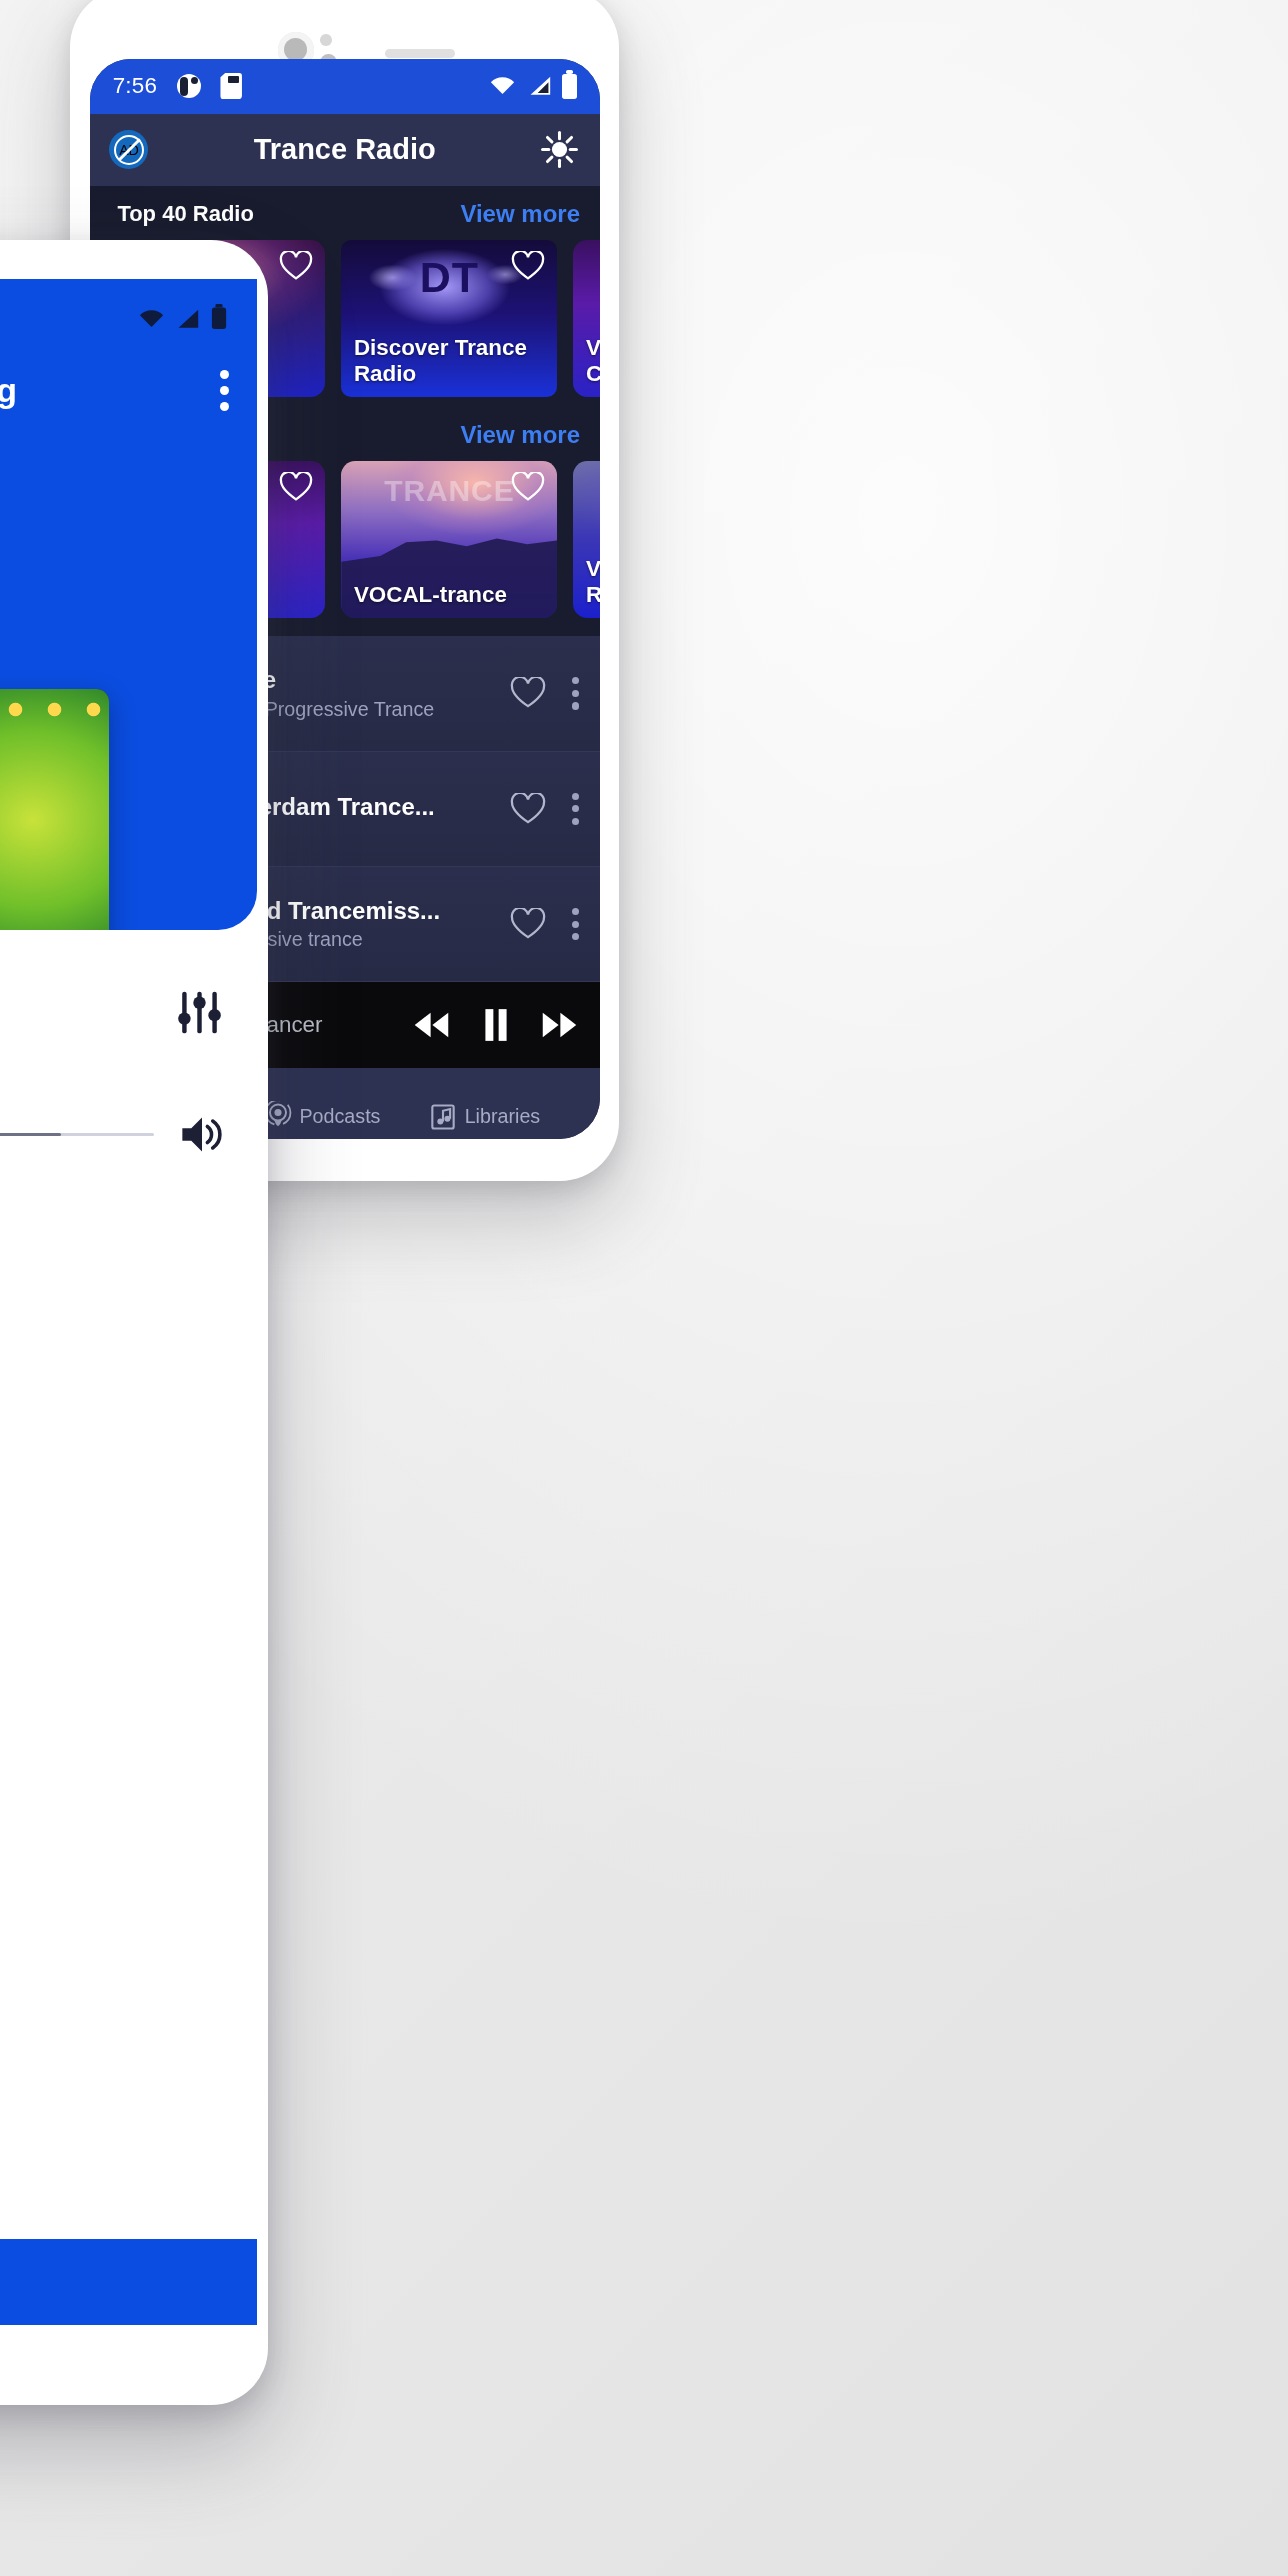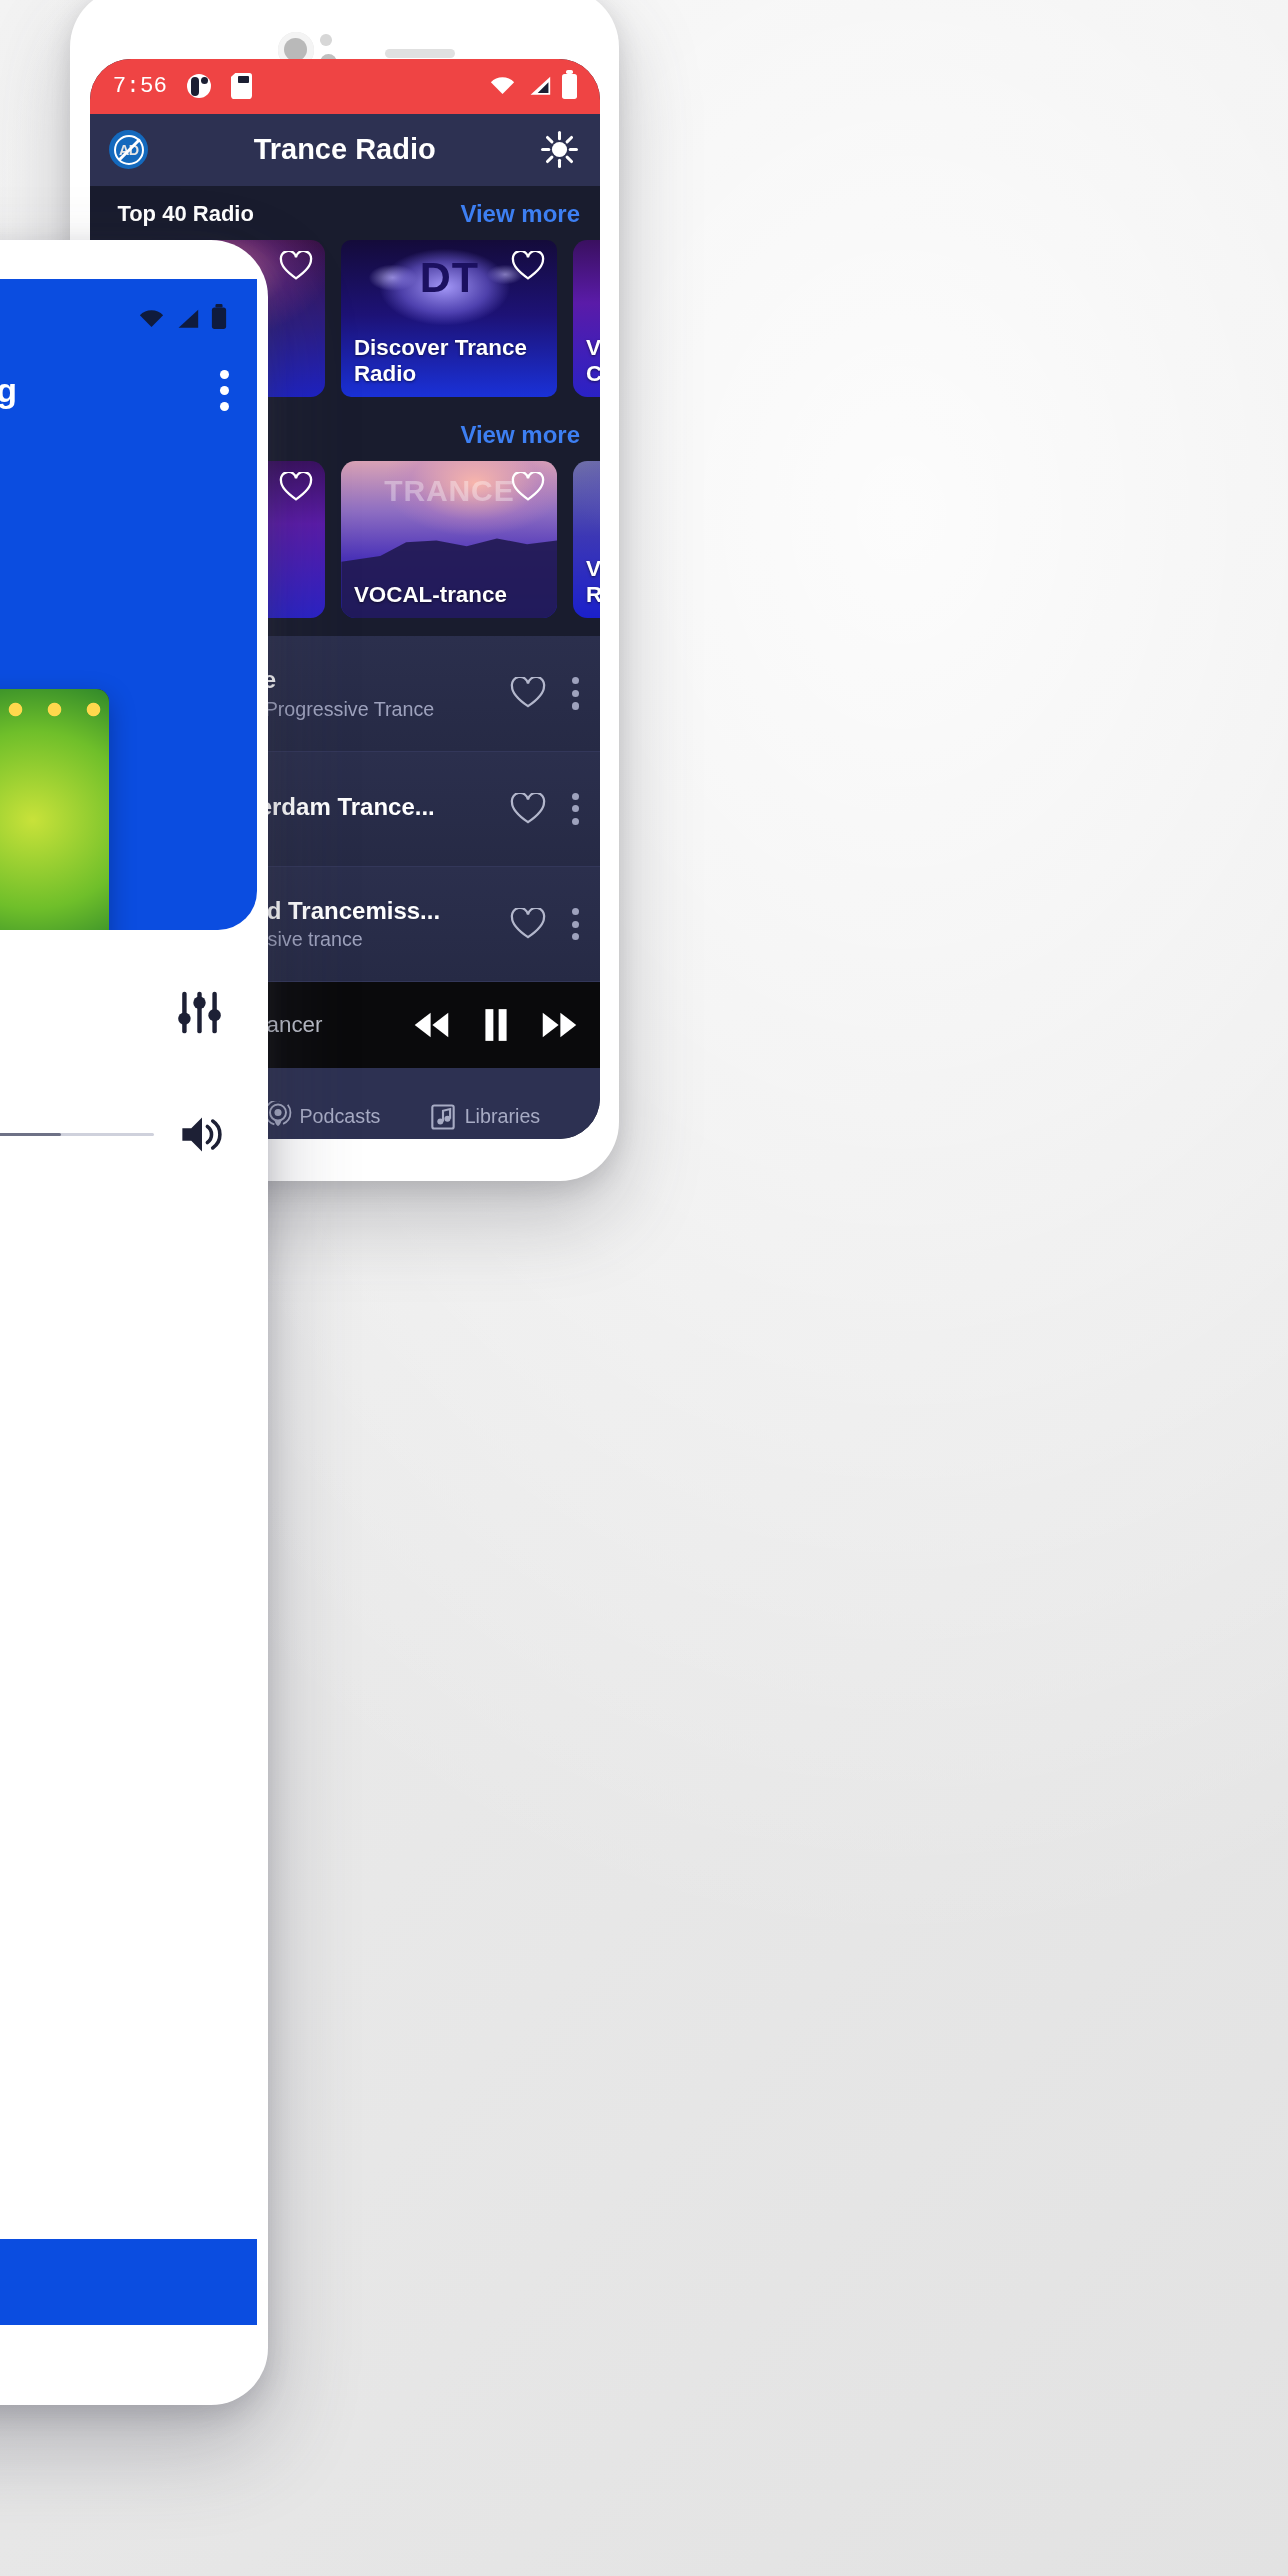--- a/index.html
+++ b/index.html
@@ -37,22 +37,22 @@
   .cam-dot-b { position:absolute; left:250px; top:41px; width:17px; height:17px; border-radius:50%; background:#c0c0c0; }
   .cam-speaker { position:absolute; left:315px; top:36px; width:70px; height:9px; border-radius:5.4px; background:#e0e0e0; }
 
   .pb-screen {
     position:absolute; left:19.7px; top:71px; width:510px; height:1080px;
     border-radius:41px 41px 41px 41px; overflow:hidden; background:#15182c;
   }
 
   
   .status-bar {
-    height:55px; background:#ef4444; color:#fff; display:flex; align-items:center;
-    padding:0 23px; font-size:22.4px; letter-spacing:0.2px;font-family:Liberation Mono, monospace;
+    height:55px; background:#1d4ed8; color:#fff; display:flex; align-items:center;
+    padding:0 23px; font-size:22.4px; letter-spacing:0.2px;
   }
   .sb-left { display:flex; align-items:center; gap:19.7px; }
   .sb-right { margin-left:auto; display:flex; align-items:center; gap:10.7px; }
   .ic-alarmish {
     width:24px; height:24px; border-radius:50%; background:#fff; position:relative; display:inline-block;
   }
   .ic-alarmish::before{content:"";position:absolute;left:3.6px;top:2.7px;width:8px;height:19px;border-radius:5.4px;background:#1b1f33;}
   .ic-alarmish::after{content:"";position:absolute;left:14.3px;top:2.7px;width:7.2px;height:7.2px;border-radius:50%;background:#1b1f33;}
   .ic-sdcard {
     width:21.5px; height:26px; background:#fff; position:relative; display:inline-block;
@@ -76,21 +76,21 @@
   }
   .ad-badge {
     width:39px;height:39px;border-radius:50%;background:#1469bd;position:relative;flex:0 0 auto;
     display:flex;align-items:center;justify-content:center;
   }
   .ad-badge .ring{
     position:absolute;left:4.5px;top:4.5px;width:30px;height:30px;border-radius:50%;
     border:2.7px solid #fff;
   }
   .ad-badge .ad-text{
-    color:#e5e5e5;font-size:14.3px;font-weight:700;letter-spacing:-0.4px;z-index:2;
+    color:#000000;font-size:14.3px;font-weight:400;letter-spacing:-0.4px;z-index:2;
   }
   .ad-badge .slash{
     position:absolute;left:5.4px;top:18px;width:29px;height:2.7px;background:#fff;
     transform:rotate(-45deg);z-index:3;
   }
   .app-title {
     position:absolute;left:0;right:0;text-align:center;color:#fff;font-size:29px;font-weight:700;
     pointer-events:none;
   }
   .sun-icon { margin-left:auto; width:41px;height:41px;position:relative;flex:0 0 auto; }

